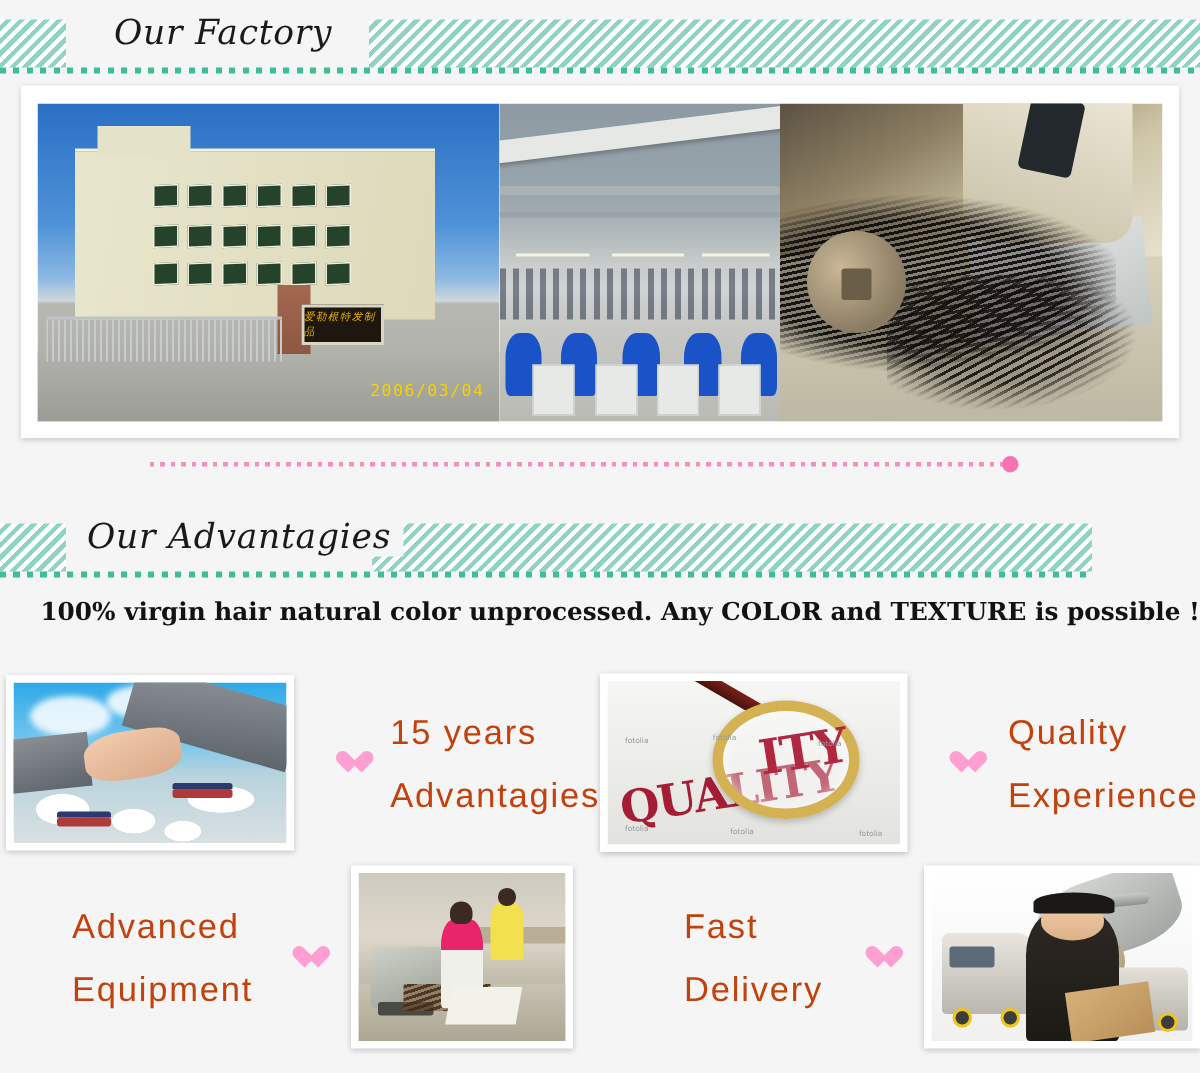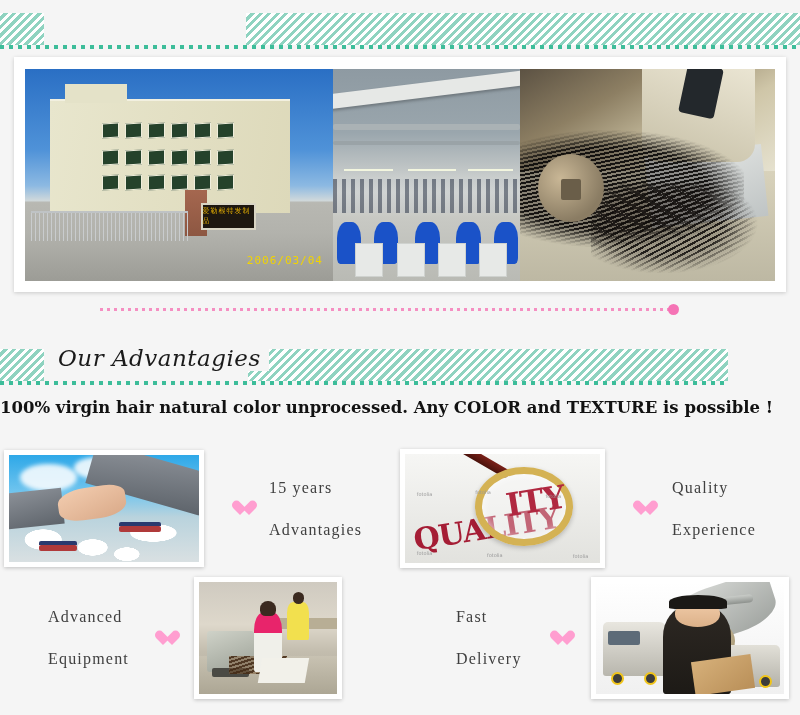--- a/index.html
+++ b/index.html
@@ -112,20 +112,21 @@
     background: linear-gradient(#a5674f,#8d5742);
   }
   .bld-sign {
     position: absolute; left: 57%; top: 63%; width: 18%; height: 13%;
     background: #1d1710; border: 2px solid #d9d5c4;
     display: flex; align-items: center; justify-content: center;
   }
   .bld-sign span {
     color: #e8b100; font-size: 7px; letter-spacing: 1px;
     font-family: "DejaVu Sans", sans-serif;
+    font-style: italic;
   }
   .bld-fence {
     position: absolute; left: 2%; top: 67%; width: 51%; height: 14%;
     background-image: repeating-linear-gradient(
       to right, #c9ccce 0px, #c9ccce 1px, transparent 1px, transparent 4px);
     border-top: 2px solid #bfc3c5;
   }
   .bld-ground {
     position: absolute; left: 0; bottom: 0; width: 100%; height: 22%;
     background: linear-gradient(#b2b2ac,#9c9c96);
@@ -229,21 +230,21 @@
     position: absolute;
     left: 668px; top: 304px;
     width: 11px; height: 11px; border-radius: 50%;
     background: #f573b5;
   }
 
   
   .tagline {
     position: absolute;
     left: 0; right: 0; top: 398px;
-    text-align: left;
+    text-align: right;
     font-family: "DejaVu Serif", serif;
     font-weight: bold;
     font-size: 16.5px;
     color: #121212;
   }
 
   
   .adv-grid {
     position: absolute;
     left: 0; top: 438px; width: 800px; height: 277px;
@@ -252,23 +253,23 @@
 
   .adv-photo {
     background: #ffffff;
     padding: 5px;
     box-shadow: 0 1px 4px rgba(0,0,0,0.22);
     position: relative;
   }
   .adv-photo > .pic { position: relative; overflow: hidden; width: 100%; height: 100%; }
 
   .adv-text {
-    font-family: Liberation Serif, serif;
-    font-size: 16px;
-    color: #404040;
+    font-family: Liberation Sans, sans-serif;
+    font-size: 23px;
+    color: #c2410c;
     line-height: 42px;
     letter-spacing: 1.2px;
     white-space: nowrap;
   }
   .heart {
     position: relative; width: 17px; height: 15px;
     filter: blur(0.4px);
   }
   .heart::before, .heart::after {
     content: ""; position: absolute; top: 0;
@@ -407,20 +408,21 @@
     background: linear-gradient(150deg,#d6b07a,#b98f58);
     transform: rotate(-8deg);
   }
 </style>
 </head>
 <body>
 
 <div class="section-head" style="position:absolute;left:0;top:0;width:800px;">
   <div class="stripe stripe-left"></div>
   <div class="stripe stripe-right" style="left:246px;right:0;width:auto;"></div>
+  <div class="section-title" style="left:68px;">Our Factory</div>
   <div class="dash-line"></div>
 </div>
 
 <div class="factory-panel">
   <div class="factory-strip">
 
     <div class="fphoto a">
       <div class="bld-sky"></div>
       <div class="bld-ground"></div>
       <div class="bld-body">

